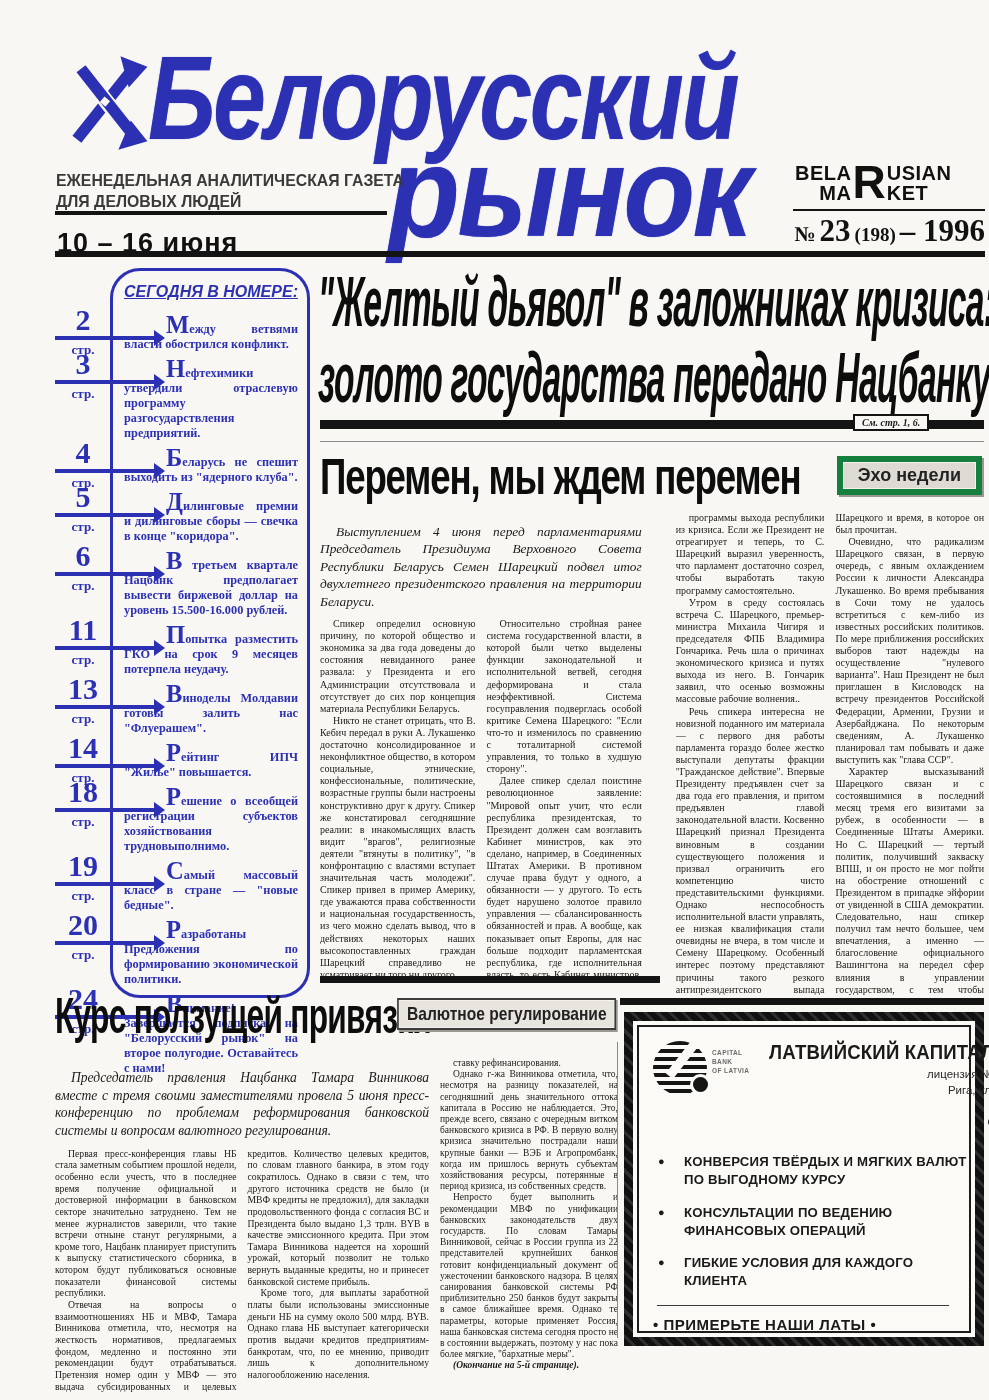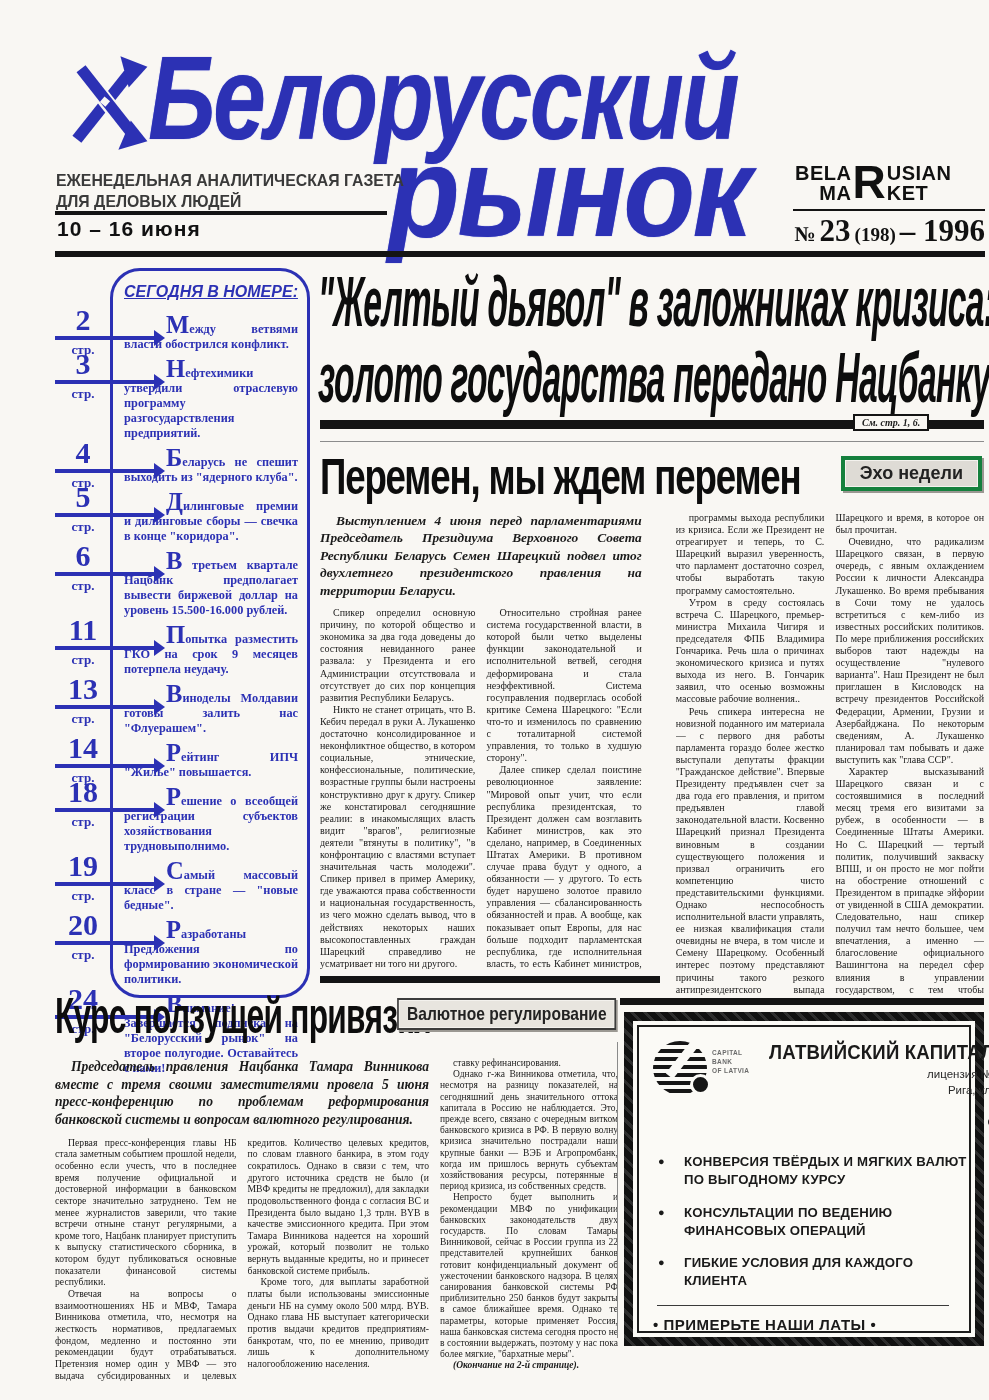--- a/index.html
+++ b/index.html
@@ -14,22 +14,22 @@
         transform:scale(0.82,1.02); transform-origin:left top; white-space:nowrap;
         text-shadow:0 0 1px #5a60d8;}
   .mast-word2 {position:absolute; left:388px; top:118px; font-family:"Liberation Sans",sans-serif;
         font-weight:bold; font-style:italic; color:#2c31b4; font-size:128px; letter-spacing:-3px;
         transform:scale(0.92,1.0); transform-origin:left top; white-space:nowrap;
         text-shadow:0 0 1px #5a60d8;}
   .tagline {position:absolute; left:56px; top:170px; font-family:"Liberation Sans",sans-serif;
         font-weight:bold; color:#3a3a3a; font-size:17px; line-height:1.25;
         transform:scaleX(0.93); transform-origin:left top; white-space:nowrap;}
   .date-rule {position:absolute; left:55px; top:211px; width:332px; height:4px; background:#141414;}
-  .date-range {position:absolute; left:57px; top:217px; font-family:"Liberation Sans",sans-serif;
-        font-weight:bold; font-size:21px; color:#111; letter-spacing:1px;}
+  .date-range {position:absolute; left:57px; top:228px; font-family:"Liberation Sans",sans-serif;
+        font-weight:bold; font-size:27px; color:#111; letter-spacing:1px;}
   .mast-bottom-rule {position:absolute; left:55px; top:251px; width:930px; height:6px; background:#141414;}
   .eng {position:absolute; left:795px; top:163px; display:grid;
         grid-template-columns:auto auto auto; grid-template-rows:auto auto; align-items:center;
         font-family:"Liberation Sans",sans-serif; font-weight:bold; color:#111;}
   .eng-s {font-size:20px; letter-spacing:0.5px; line-height:1.0;}
   .eng-R {grid-row:1/3; grid-column:2; font-size:46px; line-height:0.85; margin:0 1px;}
   .eng-r1l {grid-row:1; grid-column:1; justify-self:end;}
   .eng-r1r {grid-row:1; grid-column:3; justify-self:start;}
   .eng-r2l {grid-row:2; grid-column:1; justify-self:end;text-align:right;}
   .eng-r2r {grid-row:2; grid-column:3; justify-self:start;}
@@ -64,29 +64,29 @@
   .lead-bar {position:absolute; left:320px; top:420px; width:664px; height:9px; background:#141414;}
   .see-pages {position:absolute; left:853px; top:414px; background:#f9f7f3; border:2px solid #141414;
         font-weight:bold; font-style:italic; font-size:10px; padding:1px 7px; white-space:nowrap;}
 
   
   .main-article {position:absolute; left:320px; top:441px; width:664px; border-top:1px solid #8c8c8c;}
   .ma-titlebar {position:relative; height:62px;}
   .ma-title {position:absolute; left:0; top:6px; font-family:"Liberation Sans",sans-serif; font-weight:bold;
         font-size:47px; letter-spacing:-1.5px; white-space:nowrap; color:#0d0d0d;
         transform:scale(0.78,1.05); transform-origin:left top;}
-  .rubric {position:absolute; right:2px; top:14px; border:4px solid #15803d; background:#dedbd5;
+  .rubric {position:absolute; right:2px; top:14px; border:6px solid #15803d; background:#dedbd5;
         box-shadow:2px 2px 0 #9b9892, inset 0 0 0 1px #f4f2ee;
         font-family:"Liberation Sans",sans-serif; font-weight:bold; font-size:18px; color:#222;
         padding:3px 15px; white-space:nowrap;}
   .ma-body {display:flex; gap:10px; margin-top:8px;}
   .ma-left {width:334px; height:470px; overflow:hidden;}
   .ma-right {width:320px; height:495px; overflow:hidden;margin-left:24px;}
-  .lede {font-weight:bold; font-style:italic; font-size:13.4px; line-height:1.3; text-align:justify;
-        text-indent:16px; margin:0 0 8px 0;}
+  .lede {font-weight:normal; font-style:italic; font-size:13.4px; line-height:1.3; text-align:justify;
+        text-indent:16px; margin:11px 0 8px 0;}
   .cols {columns:2; column-gap:11px; column-fill:auto;}
   .ma-left .cols {height:374px;}
   .ma-right .cols {height:495px;}
   p.body {font-size:10px; line-height:1.21; text-align:justify; text-indent:13px; margin:0;}
   .ending {font-weight:bold; font-style:italic;}
   .bar-under-left {position:absolute; left:320px; top:976px; width:340px; height:7px; background:#141414;}
   .bar-under-right {position:absolute; left:620px; top:998px; width:364px; height:7px; background:#141414;}
 
   
   .cur-article {position:absolute; left:55px; top:986px; width:563px;}
@@ -268,21 +268,21 @@
 
   <div class="main-article">
     <div class="ma-titlebar">
       <div class="ma-title">Перемен, мы ждем перемен</div>
       <div class="rubric">Эхо недели</div>
     </div>
     <div class="ma-body">
       <div class="ma-left">
         <p class="lede">Выступлением 4 июня перед парламентариями Председатель Президиума Верховного Совета Республики Беларусь Семен Шарецкий подвел итог двухлетнего президентского правления на территории Беларуси.</p>
         <div class="cols">
-          <p class="body">Спикер определил основную причину, по которой общество и экономика за два года доведены до состояния невиданного ранее развала: у Президента и его Администрации отсутствовала и отсутствует до сих пор концепция развития Республики Беларусь.</p>
+          <p class="body">Спикер определил основную причину, по которой общество и экономика за два года доведены до состояния невиданного ранее развала: у Президента и его Администрации отсутствовала и отсутствует до сих пор концепция материала Республики Беларусь.</p>
           <p class="body">Никто не станет отрицать, что В. Кебич передал в руки А. Лукашенко достаточно консолидированное и неконфликтное общество, в котором социальные, этнические, конфессиональные, политические, возрастные группы были настроены конструктивно друг к другу. Спикер же констатировал сегодняшние реалии: в инакомыслящих власть видит "врагов", религиозные деятели "втянуты в политику", "в конфронтацию с властями вступает значительная часть молодежи". Спикер привел в пример Америку, где уважаются права собственности и национальная государственность, из чего можно сделать вывод, что в действиях некоторых наших высокопоставленных граждан Шарецкий справедливо не усматривает ни того ни другого.</p>
           <p class="body">Относительно стройная ранее система государственной власти, в которой были четко выделены функции законодательной и исполнительной ветвей, сегодня деформирована и стала неэффективной. Система госуправления подверглась особой критике Семена Шарецкого: "Если что-то и изменилось по сравнению с тоталитарной системой управления, то только в худшую сторону".</p>
           <p class="body">Далее спикер сделал поистине революционное заявление: "Мировой опыт учит, что если республика президентская, то Президент должен сам возглавить Кабинет министров, как это сделано, например, в Соединенных Штатах Америки. В противном случае права будут у одного, а обязанности — у другого. То есть будет нарушено золотое правило управления — сбалансированность обязанностей и прав. А вообще, как показывает опыт Европы, для нас больше подходит парламентская республика, где исполнительная власть, то есть Кабинет министров, находится в одной связке с парламентом, а Президент остается только главой государства. Руководителем же исполнительной власти остается премьер-министр".</p>
 
         </div>
       </div>
       <div class="ma-right">
         <div class="cols">
           <p class="body">программы выхода республики из кризиса. Если же Президент не отреагирует и теперь, то С. Шарецкий выразил уверенность, что парламент достаточно созрел, чтобы выработать такую программу самостоятельно.</p>
           <p class="body">Утром в среду состоялась встреча С. Шарецкого, премьер-министра Михаила Чигиря и председателя ФПБ Владимира Гончарика. Речь шла о причинах экономического кризиса и путях выхода из него. В. Гончарик заявил, что осенью возможны массовые рабочие волнения..</p>
@@ -309,21 +309,21 @@
           <p class="body">Первая пресс-конференция главы НБ стала заметным событием прошлой недели, особенно если учесть, что в последнее время получение официальной и достоверной информации в банковском секторе значительно затруднено. Тем не менее журналистов заверили, что такие встречи отныне станут регулярными, а кроме того, Нацбанк планирует приступить к выпуску статистического сборника, в котором будут публиковаться основные показатели финансовой системы республики.</p>
           <p class="body">Отвечая на вопросы о взаимоотношениях НБ и МВФ, Тамара Винникова отметила, что, несмотря на жесткость нормативов, предлагаемых фондом, медленно и постоянно эти рекомендации будут отрабатываться. Претензия номер один у МВФ — это выдача субсидированных и целевых кредитов. Количество целевых кредитов, по словам главного банкира, в этом году сократилось. Однако в связи с тем, что другого источника средств не было (и МВФ кредиты не предложил), для закладки продовольственного фонда с согласия ВС и Президента было выдано 1,3 трлн. BYB в качестве эмиссионного кредита. При этом Тамара Винникова надеется на хороший урожай, который позволит не только вернуть выданные кредиты, но и принесет банковской системе прибыль.</p>
           <p class="body">Кроме того, для выплаты заработной платы были использованы эмиссионные деньги НБ на сумму около 500 млрд. BYB. Однако глава НБ выступает категорически против выдачи кредитов предприятиям-банкротам, что, по ее мнению, приводит лишь к дополнительному налогообложению населения.</p>
 
         </div>
       </div>
       <div class="ca-right">
         <p class="body">ставку рефинансирования.</p>
         <p class="body">Однако г-жа Винникова отметила, что, несмотря на разницу показателей, на сегодняшний день значительного оттока капитала в Россию не наблюдается. Это, прежде всего, связано с очередным витком банковского кризиса в РФ. В первую волну кризиса значительно пострадали наши крупные банки — ВЭБ и Агропромбанк, когда им пришлось вернуть субъектам хозяйствования ресурсы, потерянные в период кризиса, из собственных средств.</p>
         <p class="body">Непросто будет выполнить и рекомендации МВФ по унификации банковских законодательств двух государств. По словам Тамары Винниковой, сейчас в России группа из 22 представителей крупнейших банков готовит конфиденциальный документ об ужесточении банковского надзора. В целях санирования банковской системы РФ приблизительно 250 банков будут закрыты в самое ближайшее время. Однако те параметры, которые применяет Россия, наша банковская система сегодня просто не в состоянии выдержать, поэтому у нас пока более мягкие, "бархатные меры".</p>
-        <p class="body ending">(Окончание на 2-й странице).</p>
+        <p class="body ending">(Окончание на 5-й странице).</p>
       </div>
     </div>
   </div>
   <div class="vdiv"></div>
 
   <div class="ad">
     <div class="ad-gap">
       <div class="ad-inner">
         <div class="ad-top">
           <div class="ad-logo">

